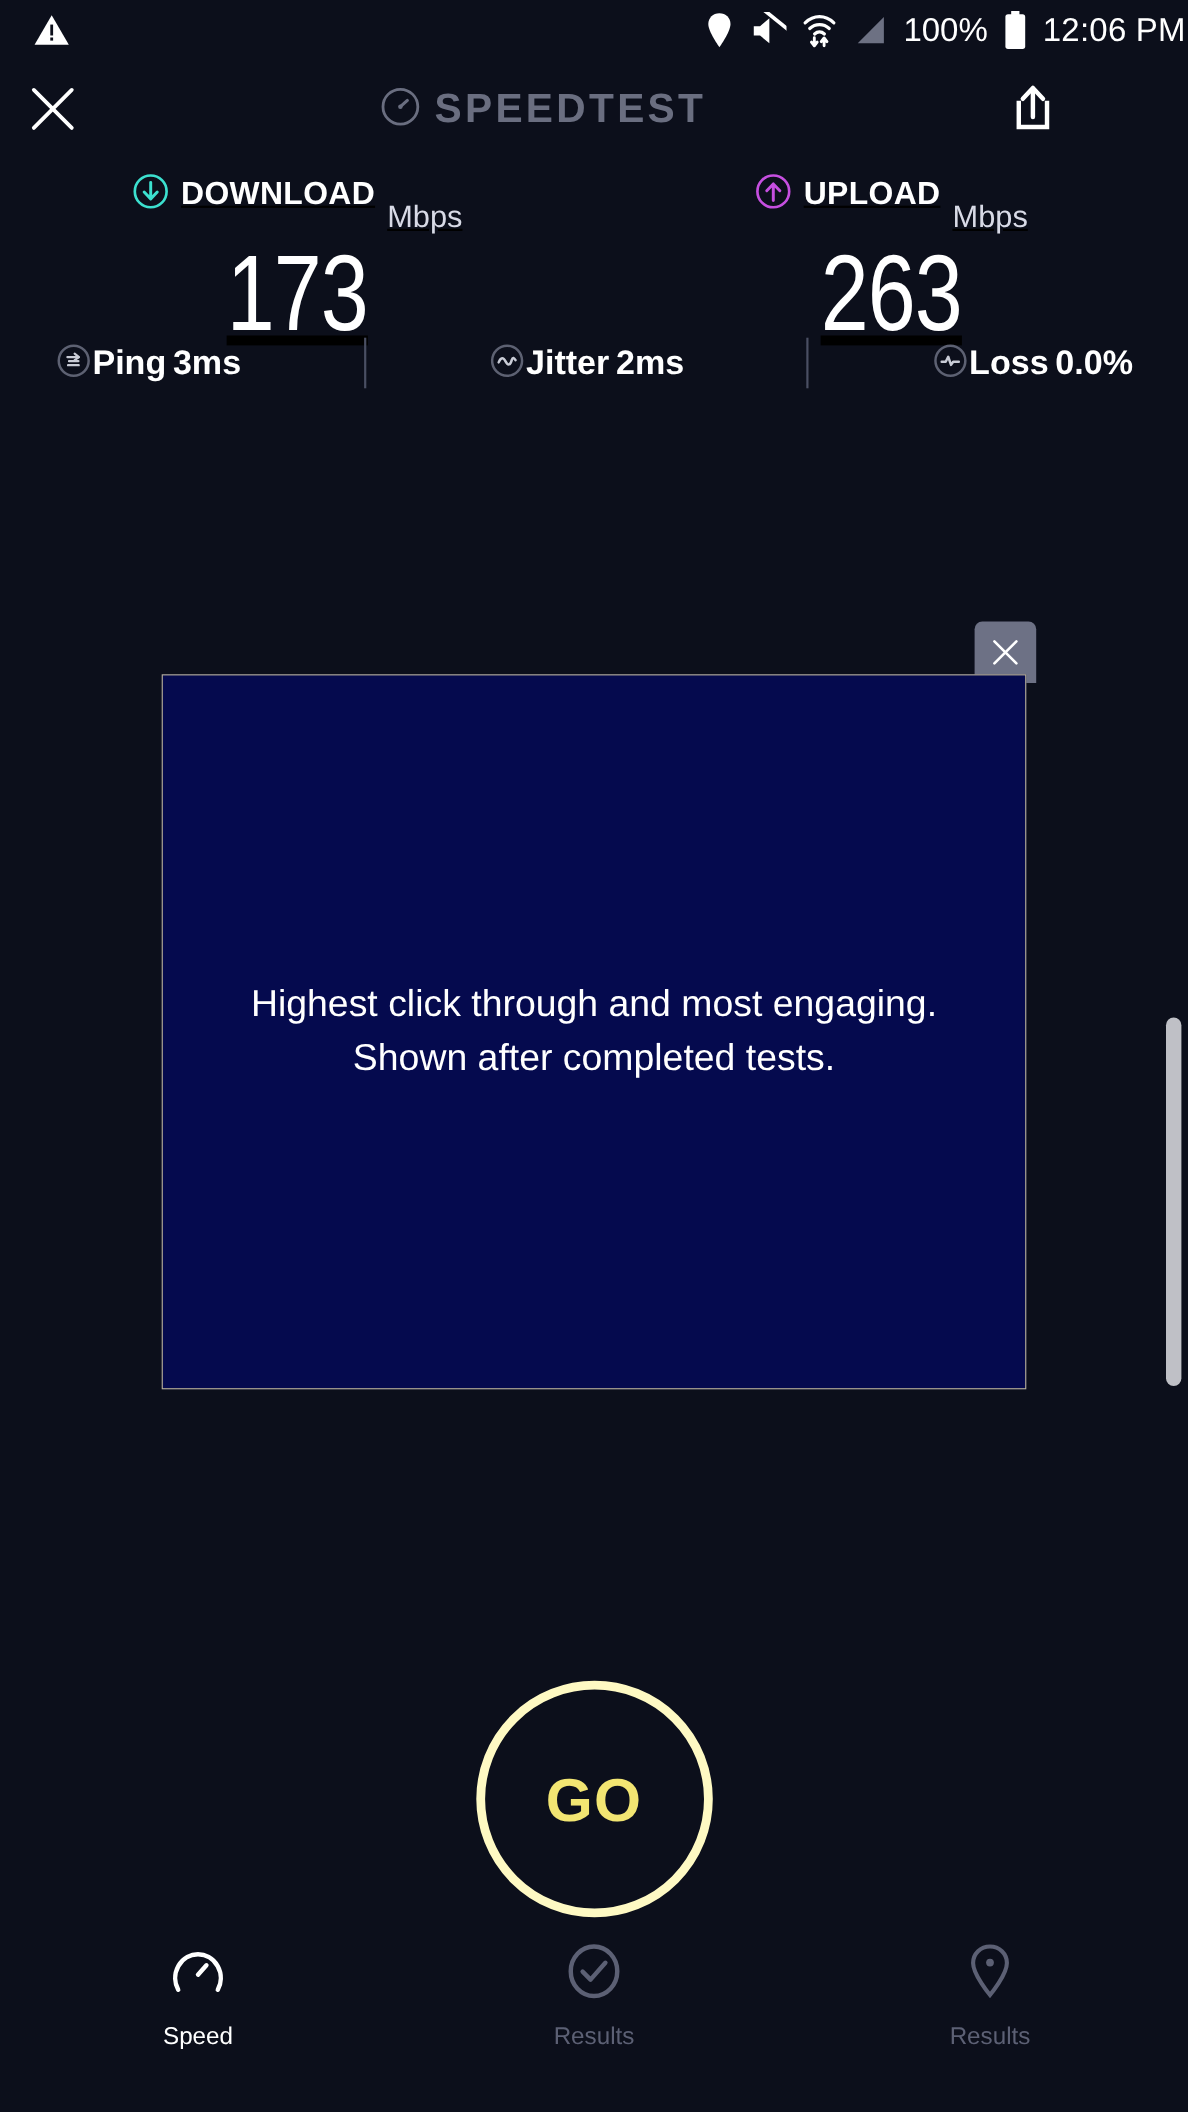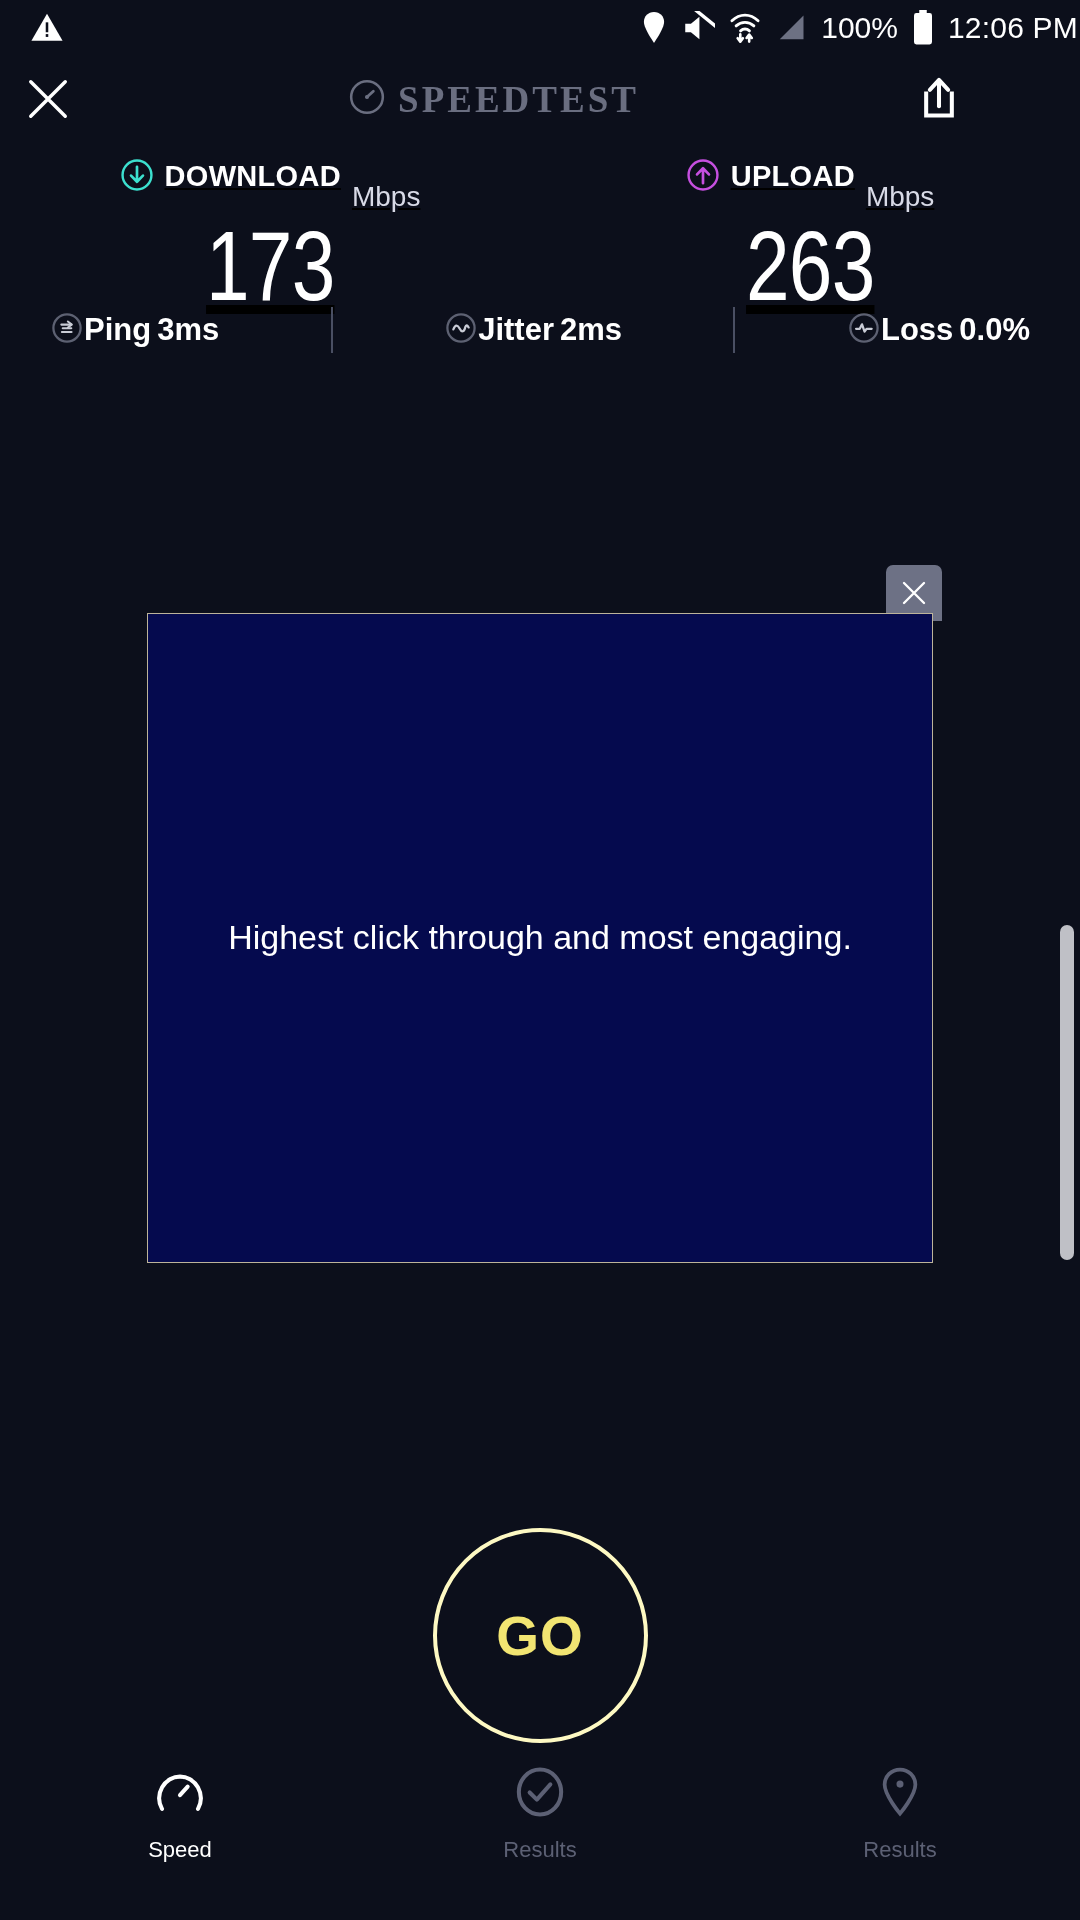--- a/index.html
+++ b/index.html
@@ -21,21 +21,20 @@
   .sb-right{ display:flex; align-items:center; gap:14px; }
   .sb-time{ color:#ffffff; font-size:30px; letter-spacing:.2px; font-family:"Liberation Sans",sans-serif;}
   .sb-batt-pct{ color:#ffffff; font-size:30px; }
   .icn{ display:block; }
 
   
   .header{
     position:absolute; top:56px; left:0; width:987px; height:86px;
     display:flex; align-items:center; justify-content:space-between;
     padding:0 16px;
-    font-family:Liberation Serif, serif;
   }
   .close-btn{ width:64px; height:64px; display:flex; align-items:center; justify-content:center; cursor:pointer;}
   .brand{
     position:absolute; left:0; right:0; top:0; height:86px;
     display:flex; align-items:center; justify-content:center; gap:12px;
     pointer-events:none;
   }
   .brand-text{
     color:#6a6e80; font-size:37px; font-weight:bold; letter-spacing:3px;
   }
@@ -86,21 +85,21 @@
   }
   .scrollbar{
     position:absolute; top:925px; right:6px;
     width:14px; height:335px; background:#bfc0c6; border-radius:8px;
   }
 
   
   .go-wrap{ position:absolute; top:1528px; left:0; width:1080px; display:flex; justify-content:center; }
   .go-btn{
     width:215px; height:215px; border-radius:50%;
-    border:4px solid #fef9c3; background:transparent;
+    border:8px solid #fef9c3; background:transparent;
     display:flex; align-items:center; justify-content:center; cursor:pointer;
   }
   .go-label{ color:#f2e572; font-size:55px; font-weight:bold; letter-spacing:1px; }
 
   
   .bottomnav{
     position:absolute; bottom:0; left:0; width:1080px; height:165px;
     display:flex; align-items:flex-start; padding-top:10px;
   }
   .nav-item{ flex:1; display:flex; flex-direction:column; align-items:center; gap:14px; cursor:pointer; }
@@ -264,20 +263,21 @@
 
   <div class="ad-wrap">
     <div class="ad-close">
       <svg width="30" height="30" viewBox="0 0 24 24">
         <path d="M4 4 L20 20 M20 4 L4 20" stroke="#ffffff" stroke-width="1.9" stroke-linecap="round"></path>
       </svg>
     </div>
     <div class="ad-box">
       <div class="ad-text">
         <div>Highest click through and most engaging.</div>
+        <div>Shown after completed tests.</div>
       </div>
     </div>
   </div>
   <div class="scrollbar"></div>
 
   <div class="go-wrap">
     <div class="go-btn">
       <span class="go-label">GO</span>
     </div>
   </div>

